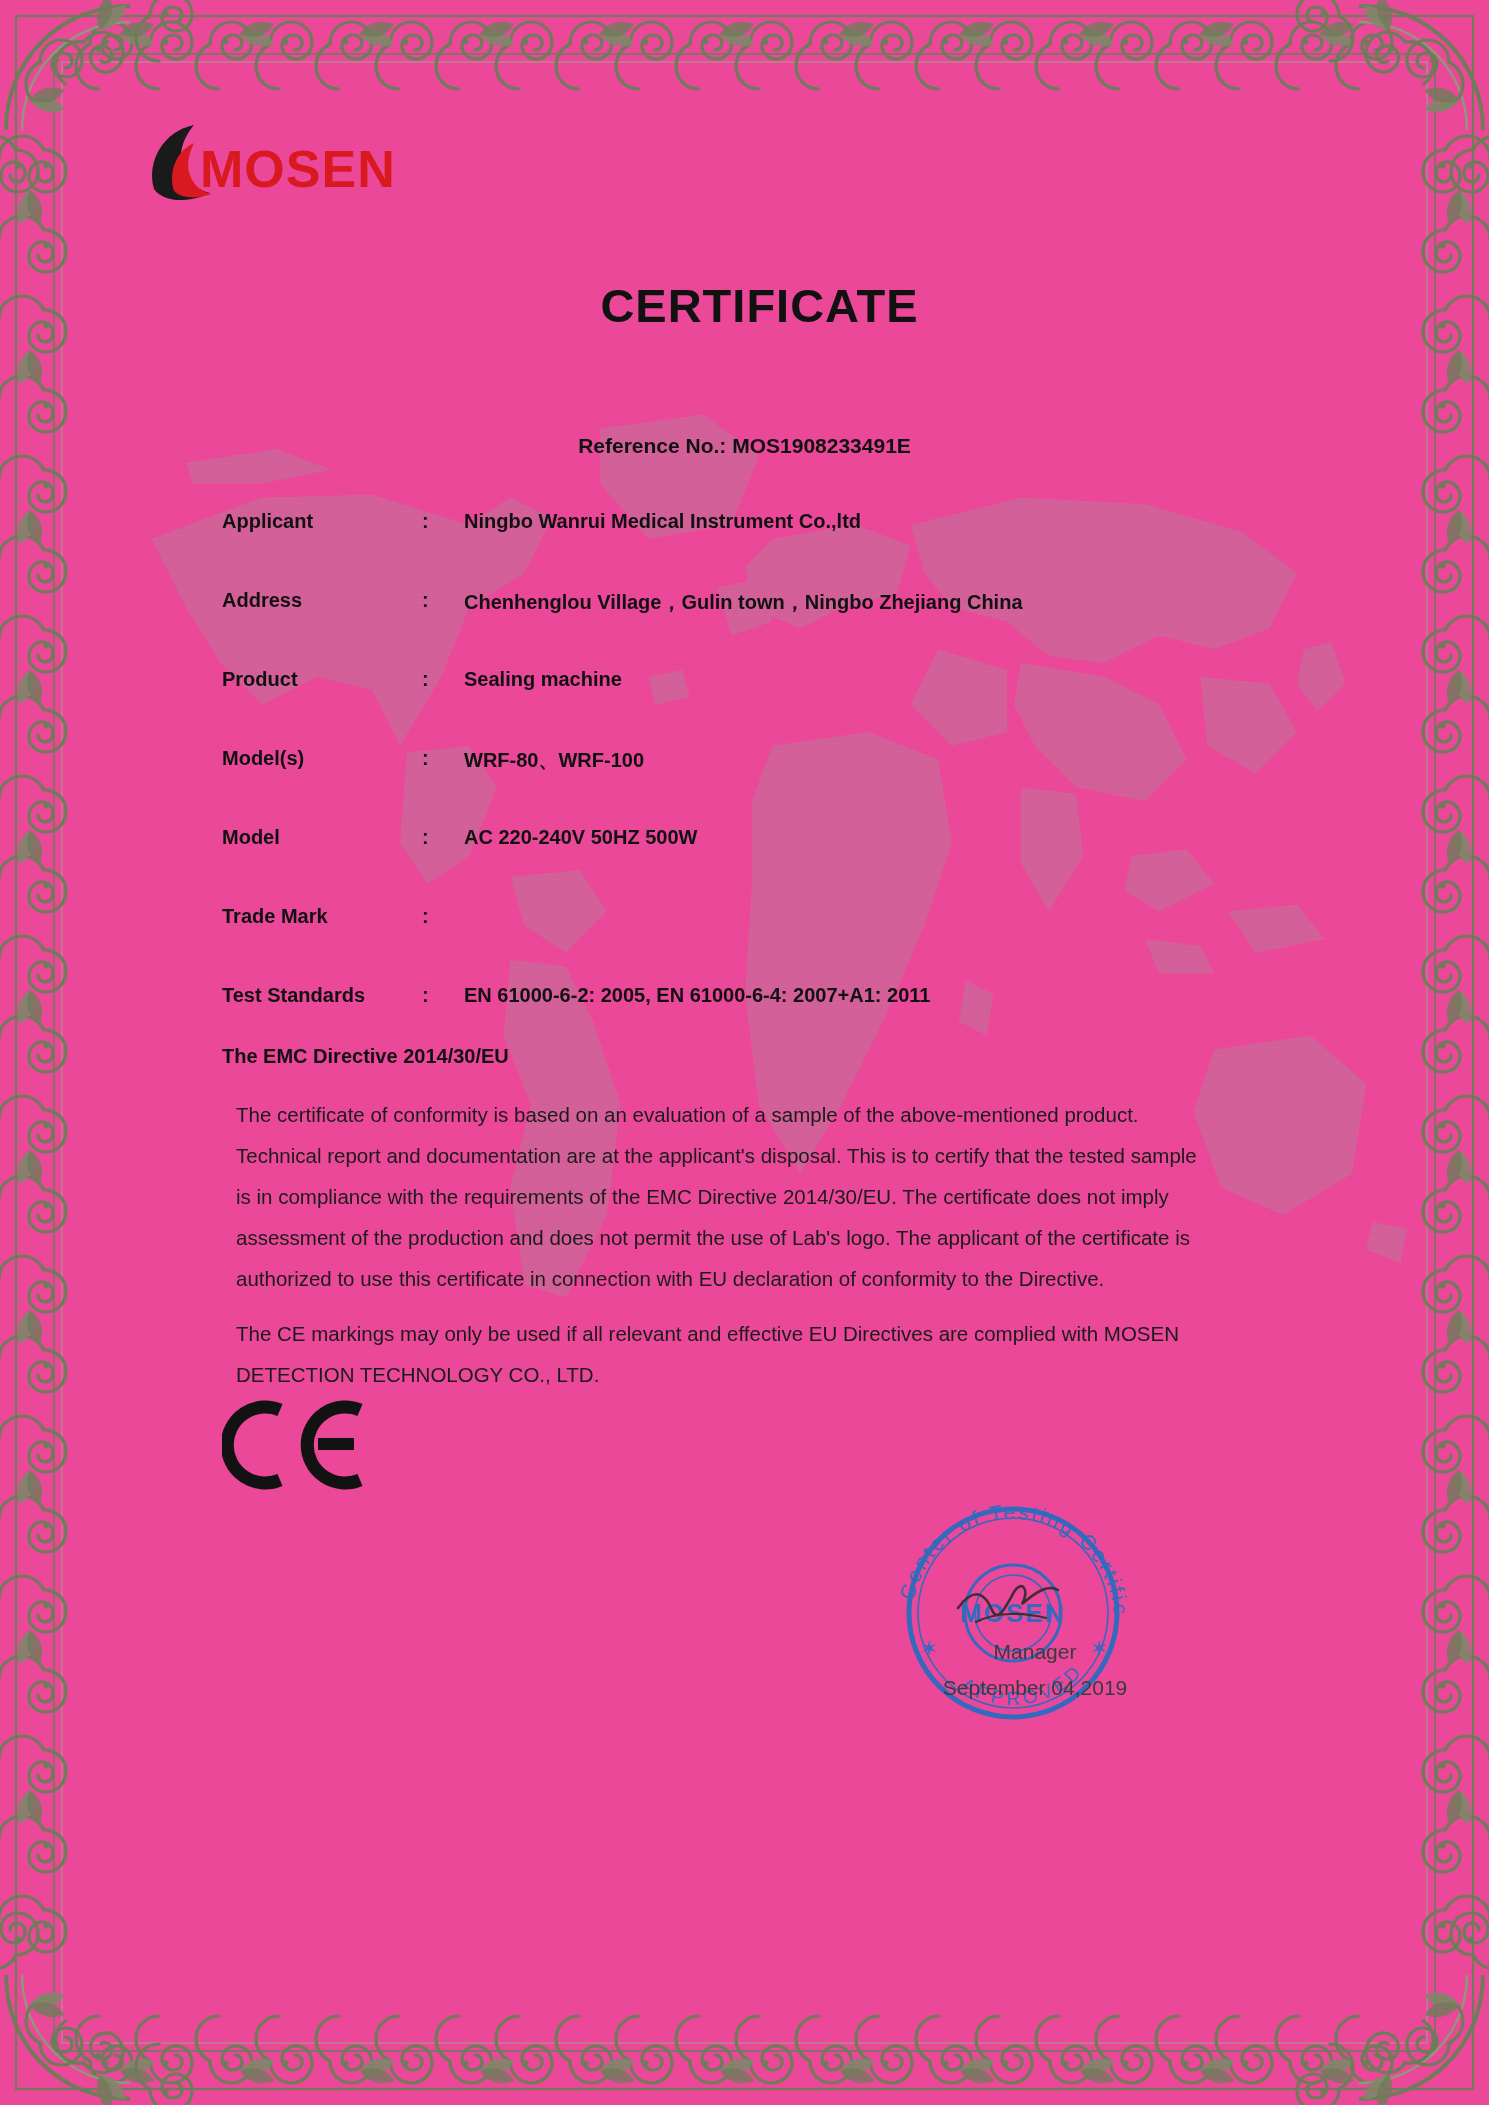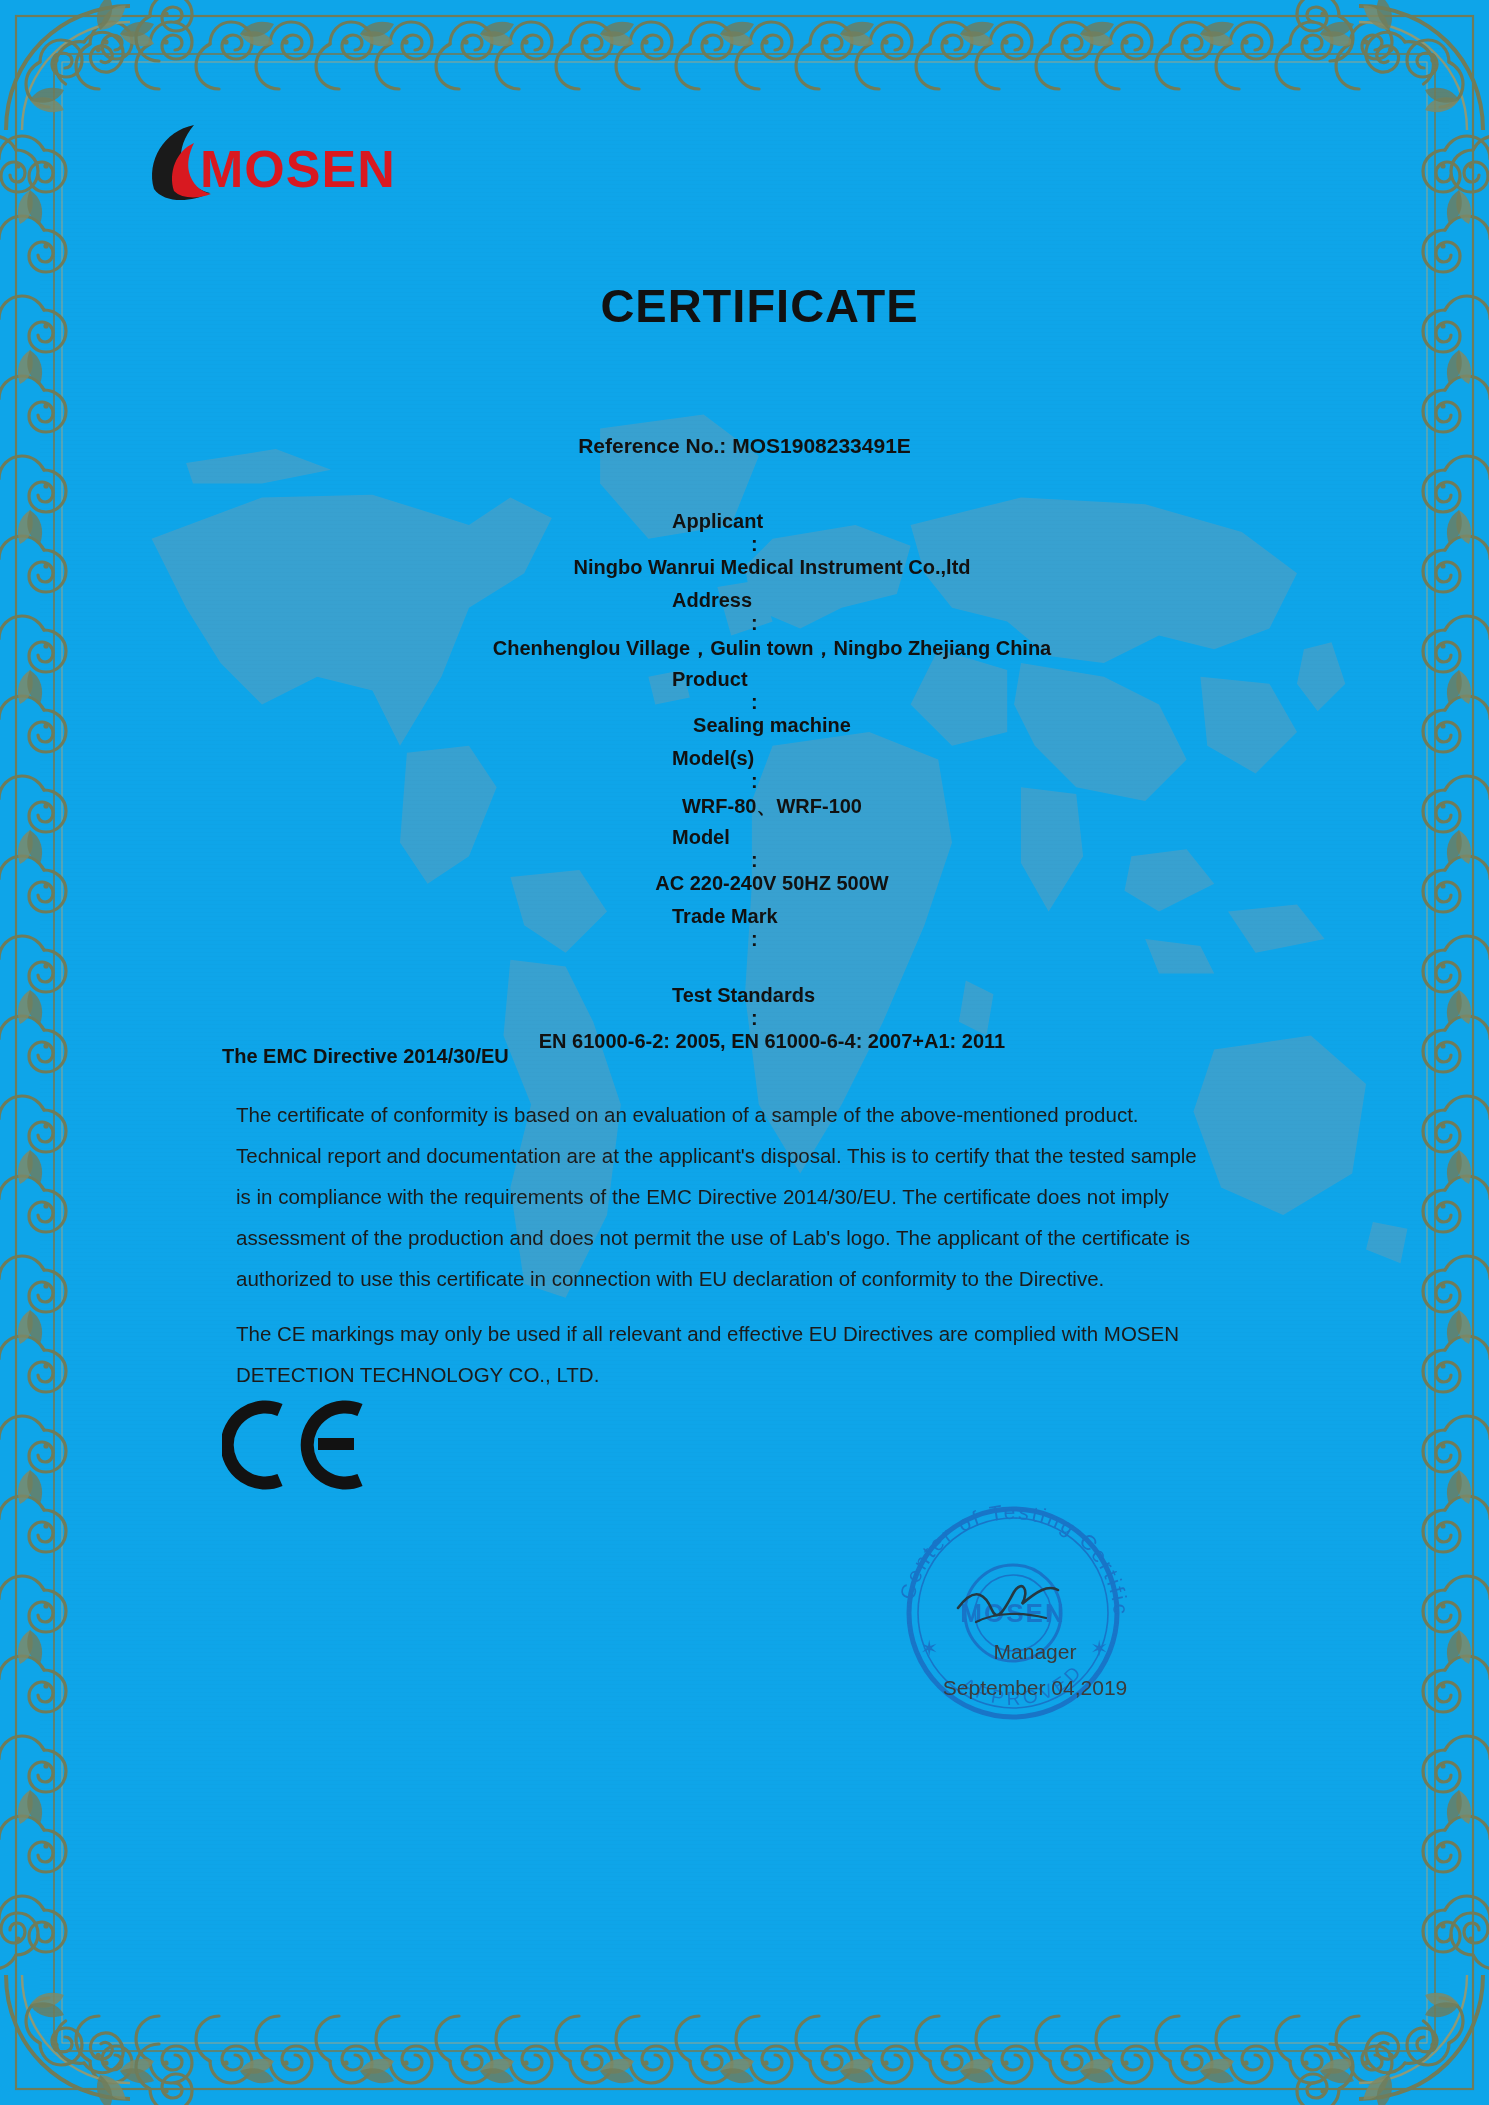--- a/index.html
+++ b/index.html
@@ -7,21 +7,21 @@
     padding: 0;
     background: #ffffff;
   }
   body {
     font-family: "Liberation Sans", sans-serif;
   }
   .page {
     position: relative;
     width: 1489px;
     height: 2105px;
-    background: #0ea5e9;
+    background: #ec4899;
     overflow: hidden;
   }
 
   
   .border-frame {
     position: absolute;
     inset: 0;
     pointer-events: none;
   }
   .border-frame svg { display: block; }
@@ -102,26 +102,25 @@
 
   
   .fields {
     position: absolute;
     left: 222px;
     top: 510px;
     width: 1100px;
   }
   .field-row {
     display: flex;
-    align-items: center;
+    align-items: flex-start;
     height: 79px;
     font-size: 20px;
     font-weight: bold;
     color: #111;
-    flex-direction: column;
   }
   .field-label { width: 200px; flex: none; }
   .field-colon { width: 42px; flex: none; }
   .field-value { flex: 1; }
 
   
   .directive-title {
     position: absolute;
     left: 222px;
     top: 1045px;

